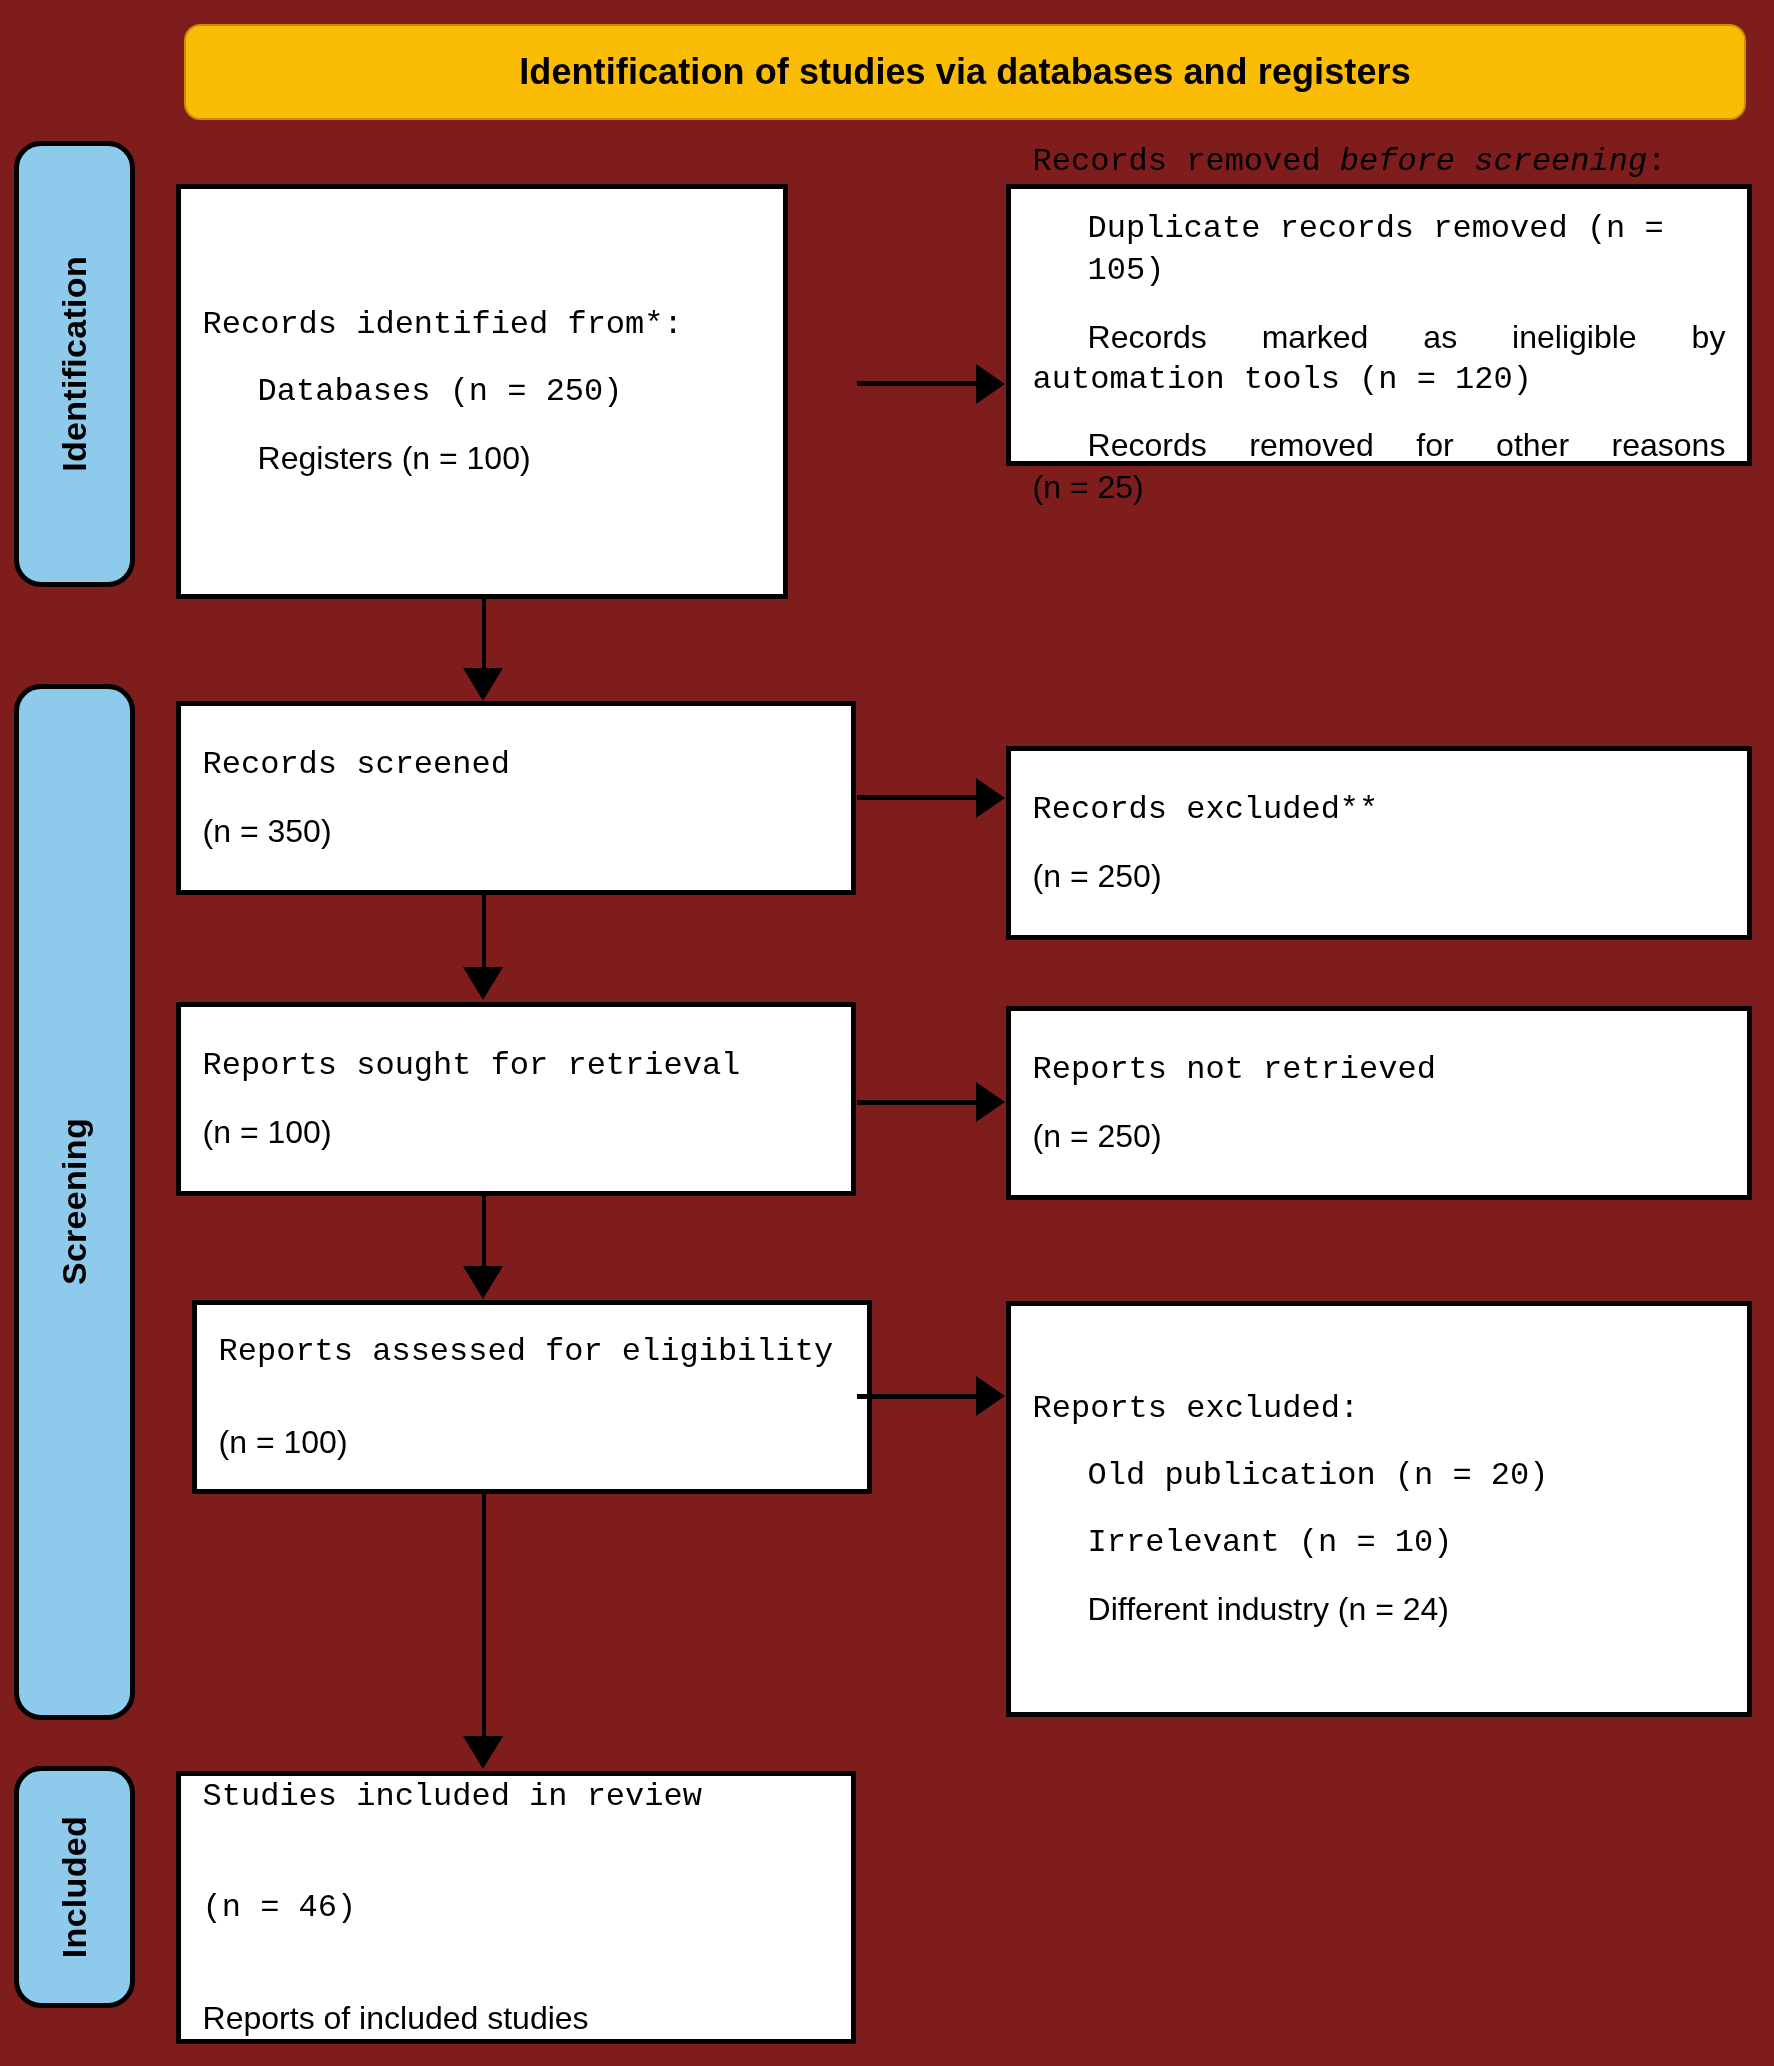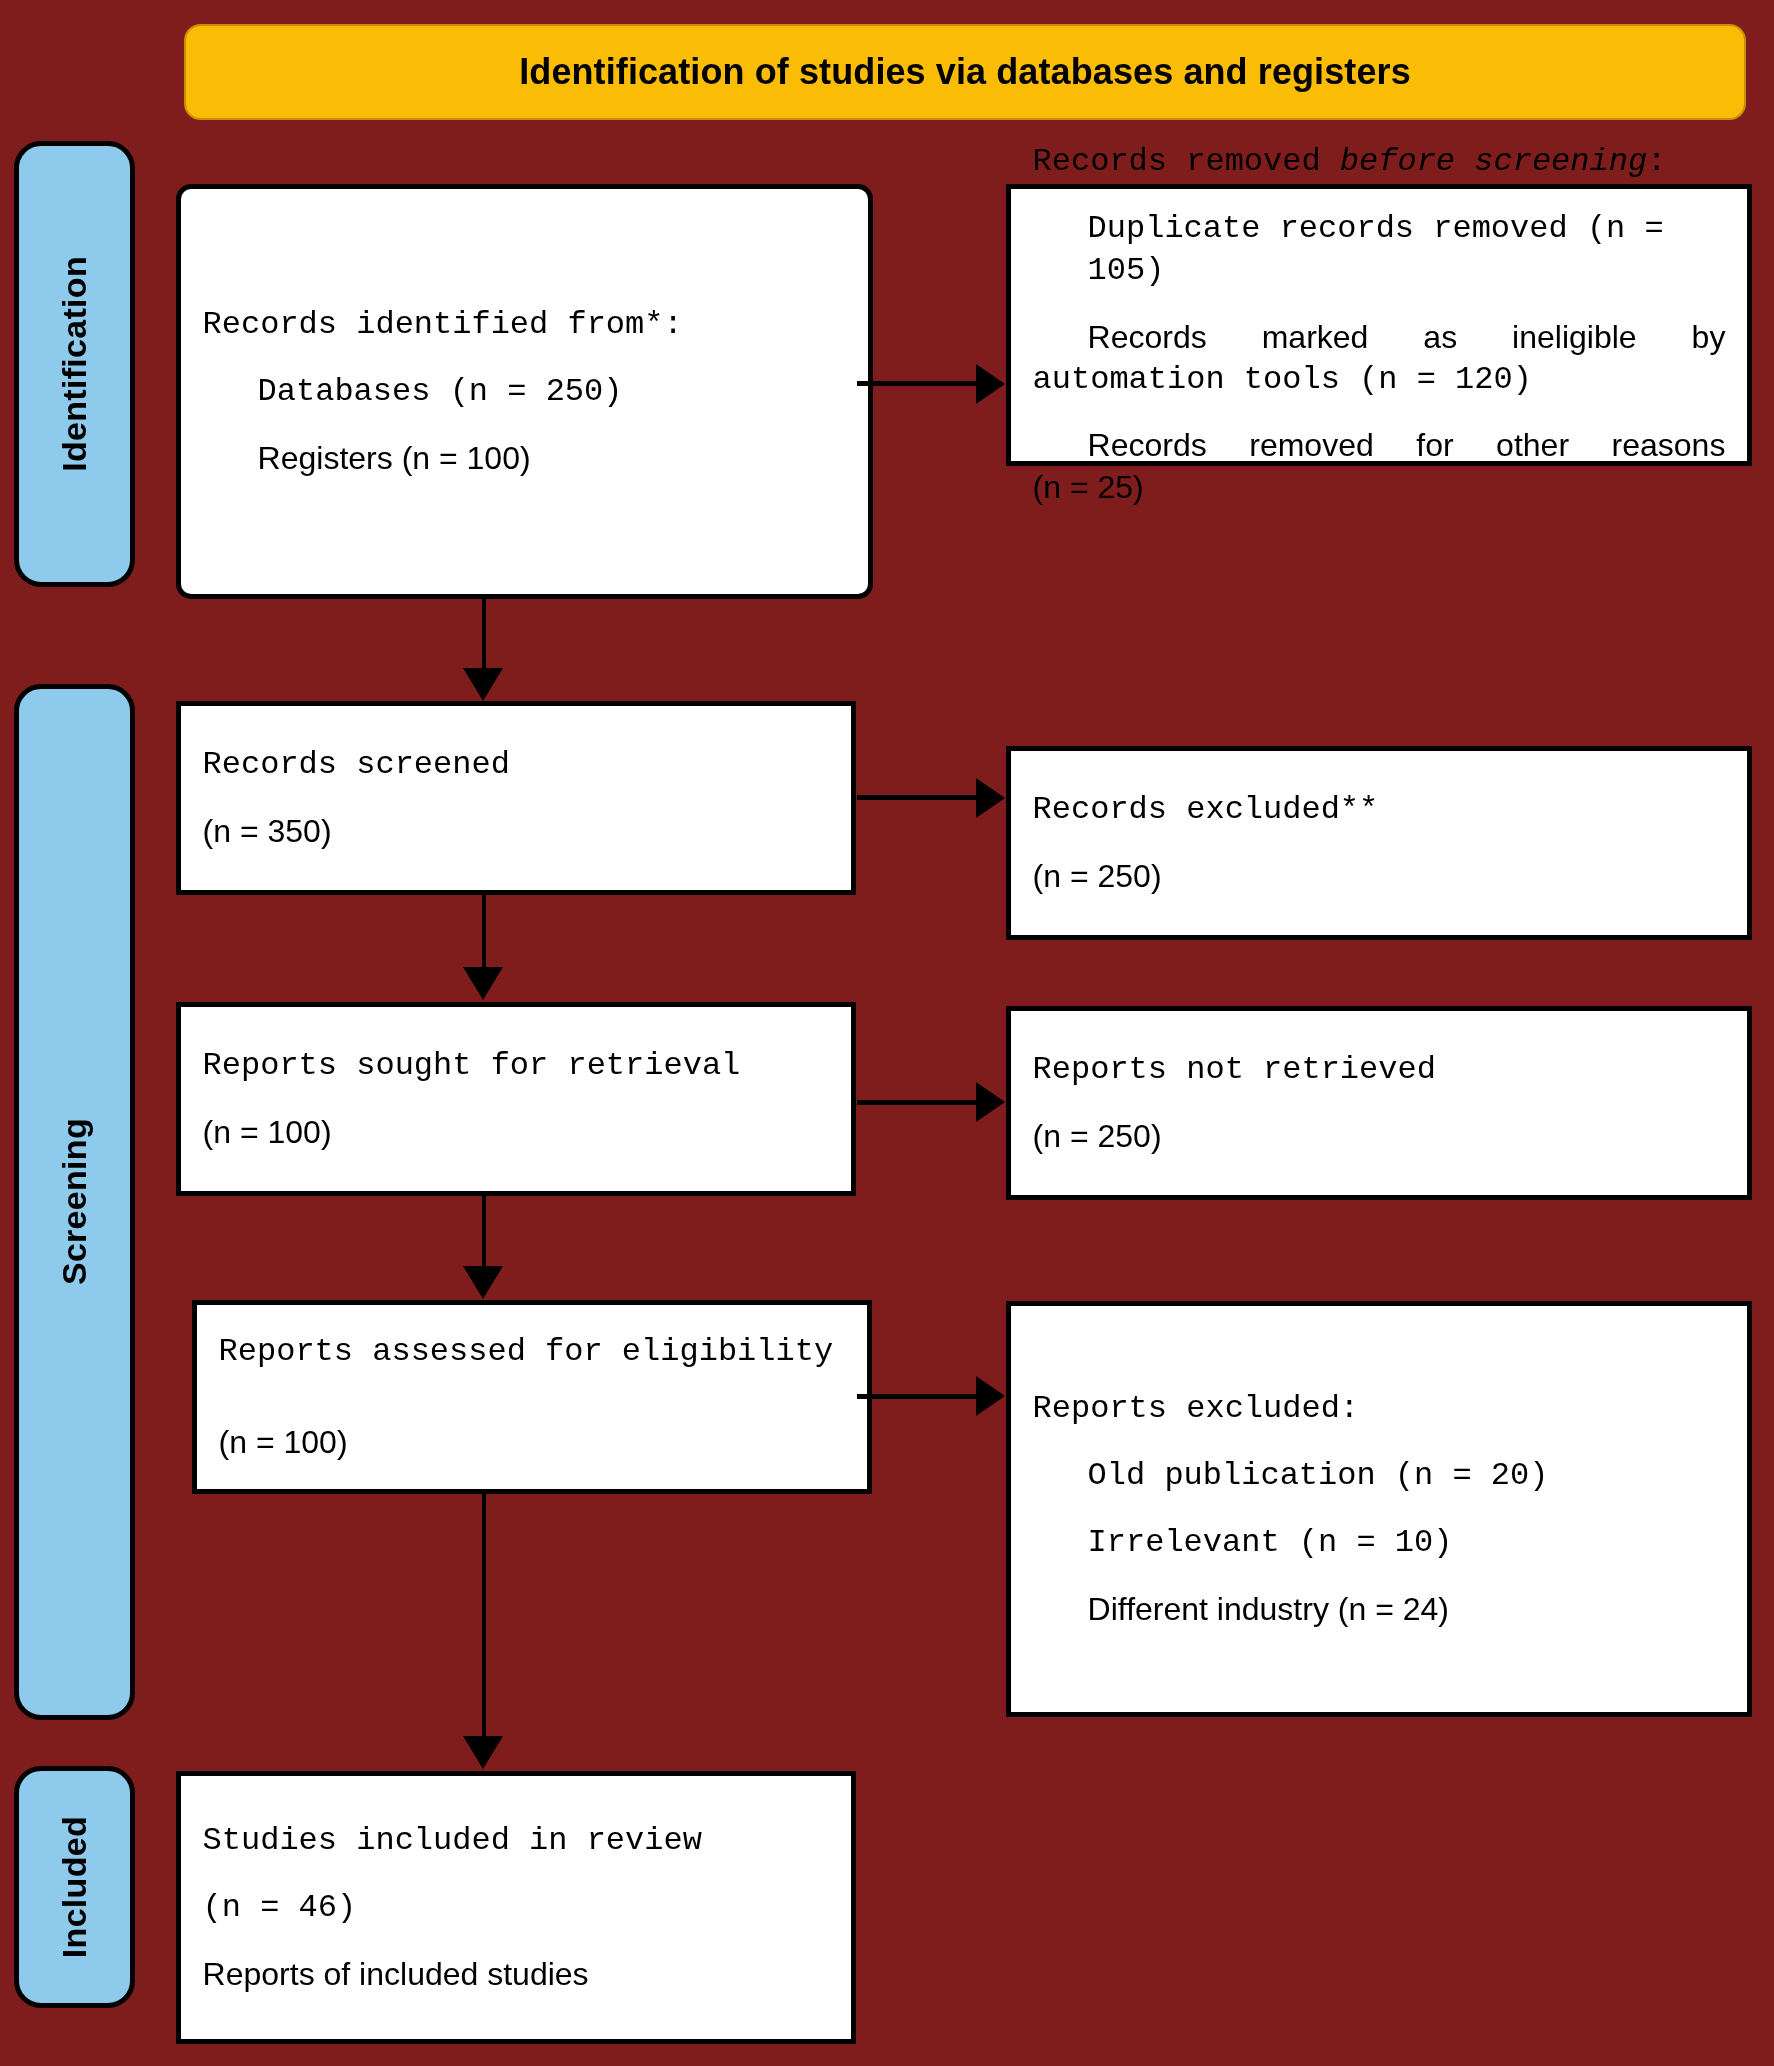--- a/index.html
+++ b/index.html
@@ -87,25 +87,25 @@
   }
   .box p.spaced { margin-bottom: 25.4px; font-family: Liberation Mono, monospace; }
   .box p.indent { margin-left: 55px; }
   .box p.justified {
     text-align: justify;
     text-align-last: justify;
   }
   .box p em { font-style: italic; }
 
   
-  #box-identified       { left: 176px; top: 184px;  width: 697px; height: 415px; border-radius: 15px; }
+  #box-identified       { left: 176px; top: 184px;  width: 612px; height: 415px; }
   #box-screened         { left: 176px; top: 701px; width: 680px; height: 194px; }
   #box-sought           { left: 176px; top: 1002px; width: 680px; height: 194px; }
   #box-assessed         { left: 192px; top: 1300px; width: 680px; height: 194px; gap: 24px; }
-  #box-included-studies { left: 176px; top: 1771px; width: 680px; height: 273px; }
+  #box-included-studies { left: 176px; top: 1771px; width: 680px; height: 273px; gap: 44px; }
 
   
   #box-removed-before   { left: 1006px; top: 184px;  width: 746px; height: 282px; }
   #box-excluded         { left: 1006px; top: 701px; width: 746px; height: 194px; margin-top: 45px; }
   #box-not-retrieved    { left: 1006px; top: 1006px; width: 746px; height: 194px; }
   #box-reports-excluded { left: 1006px; top: 1301px; width: 746px; height: 416px; }
 
   
   .h-line {
     position: absolute;

